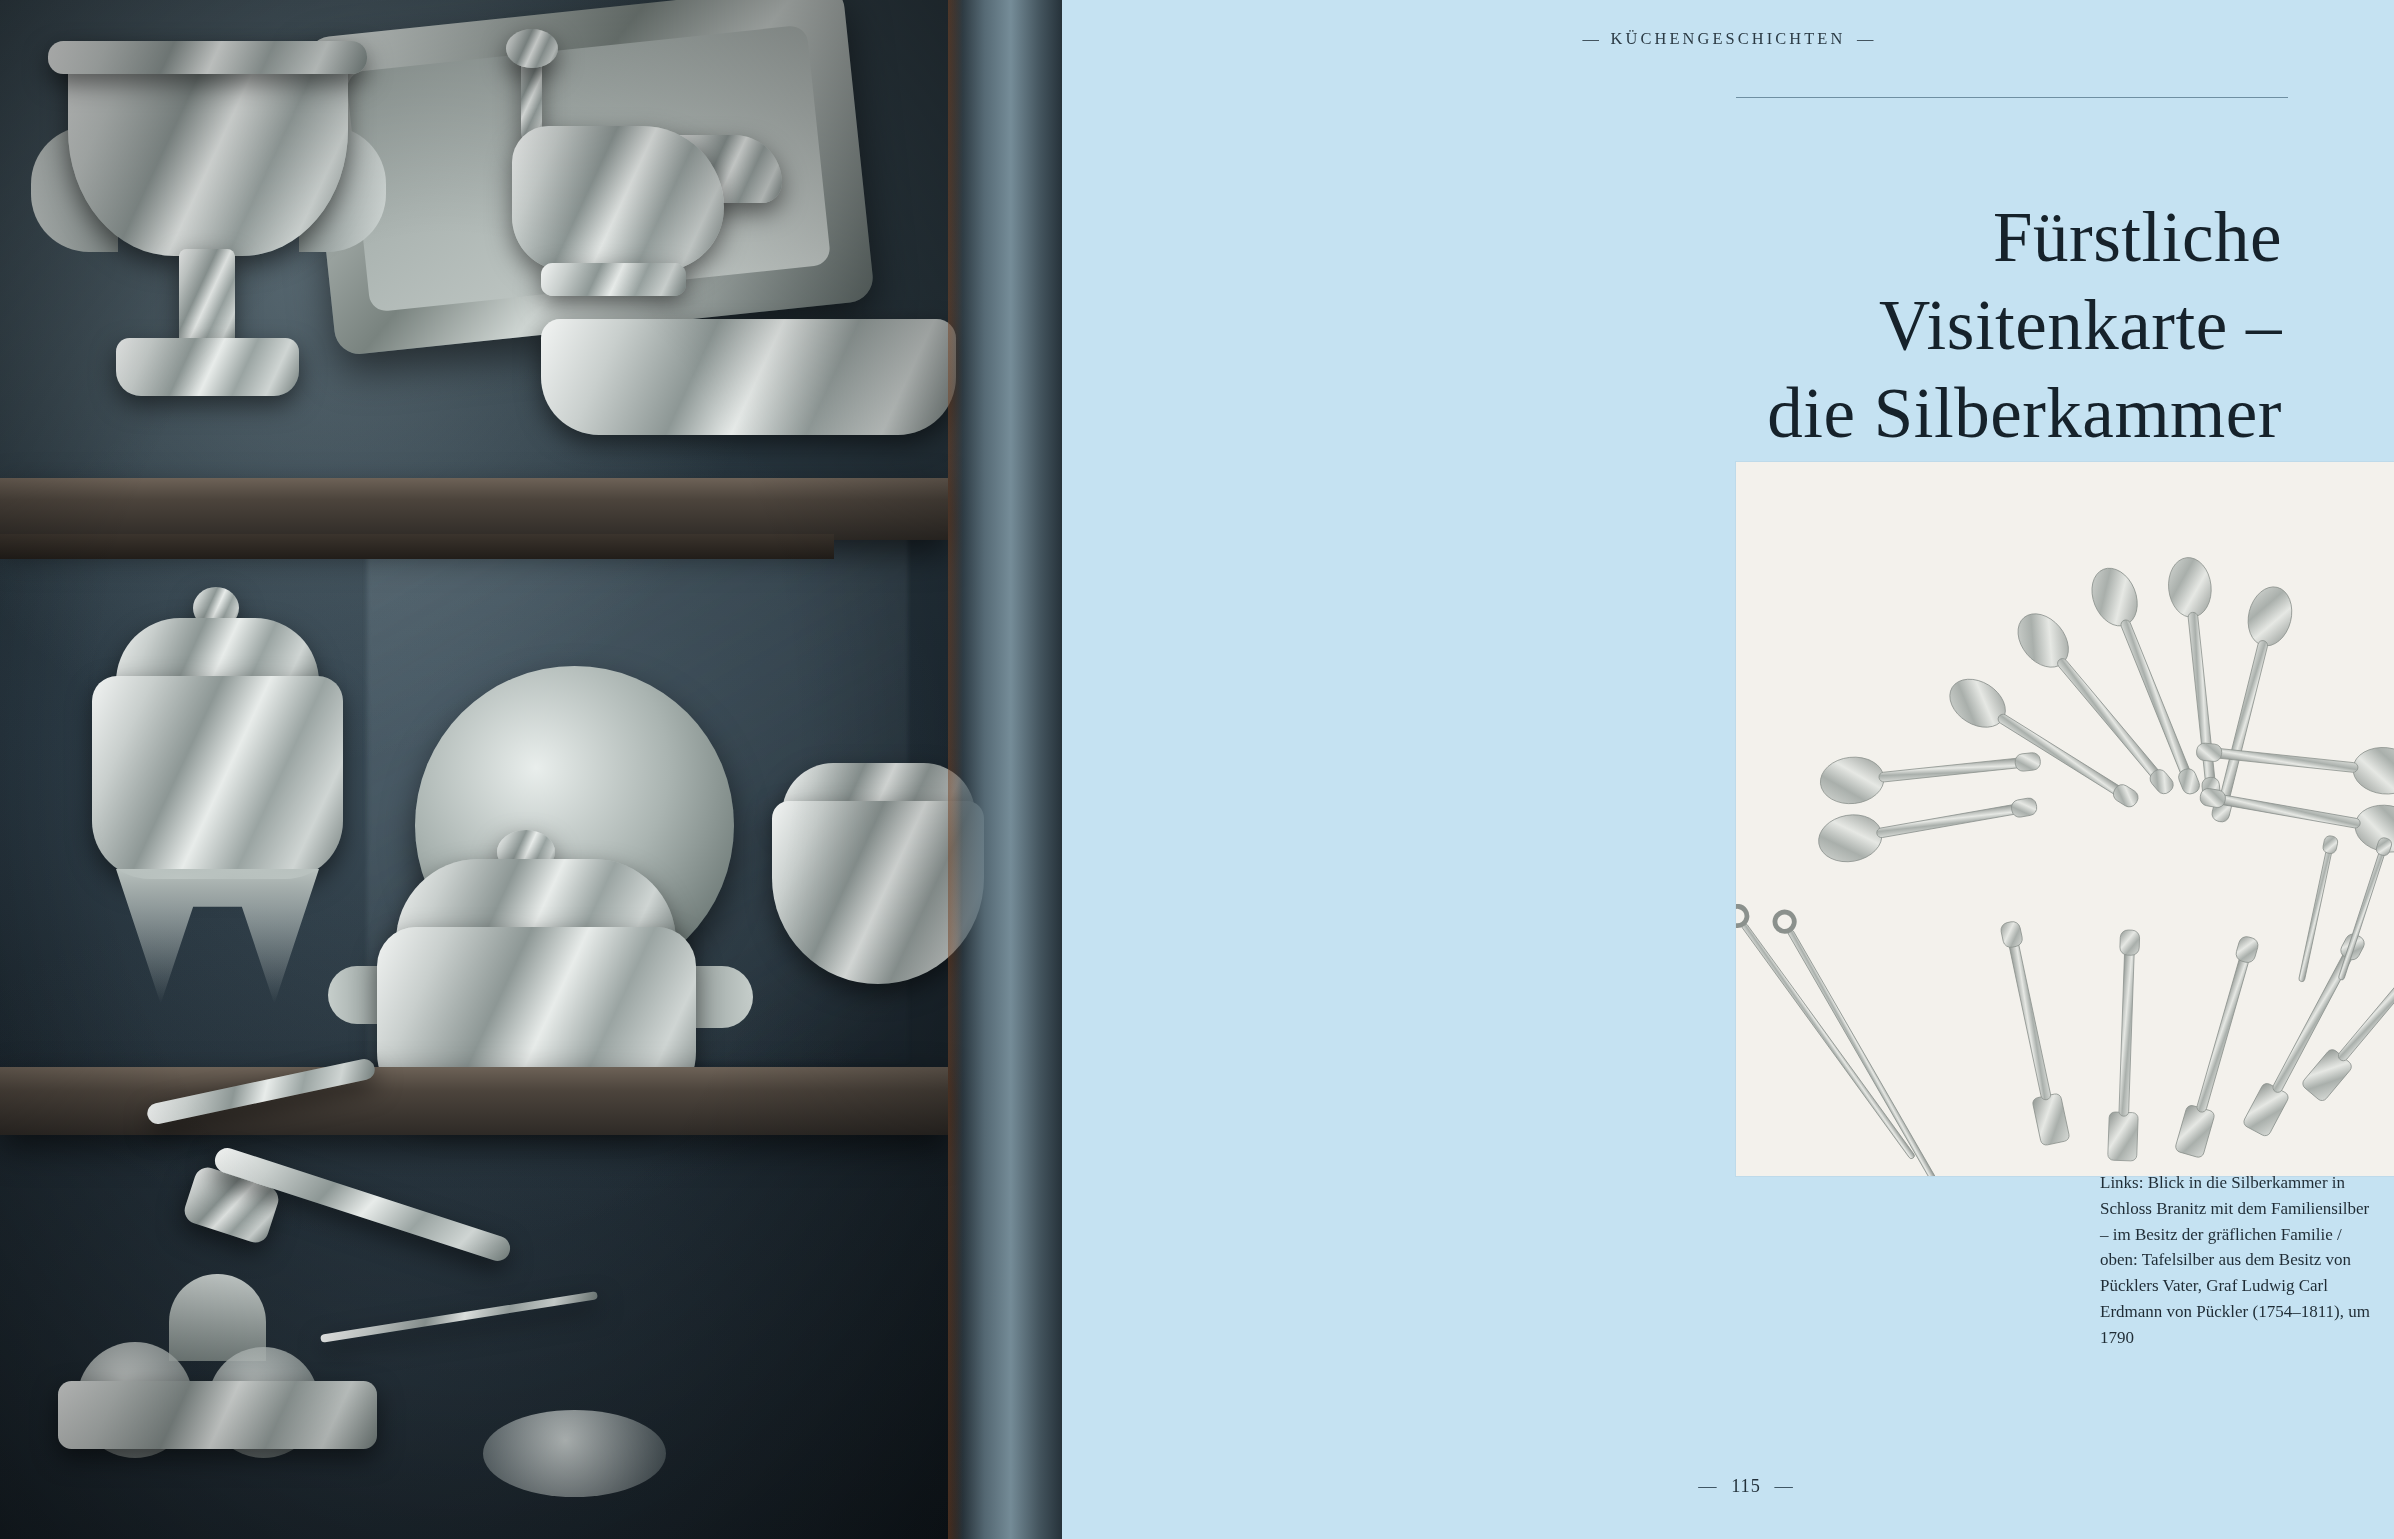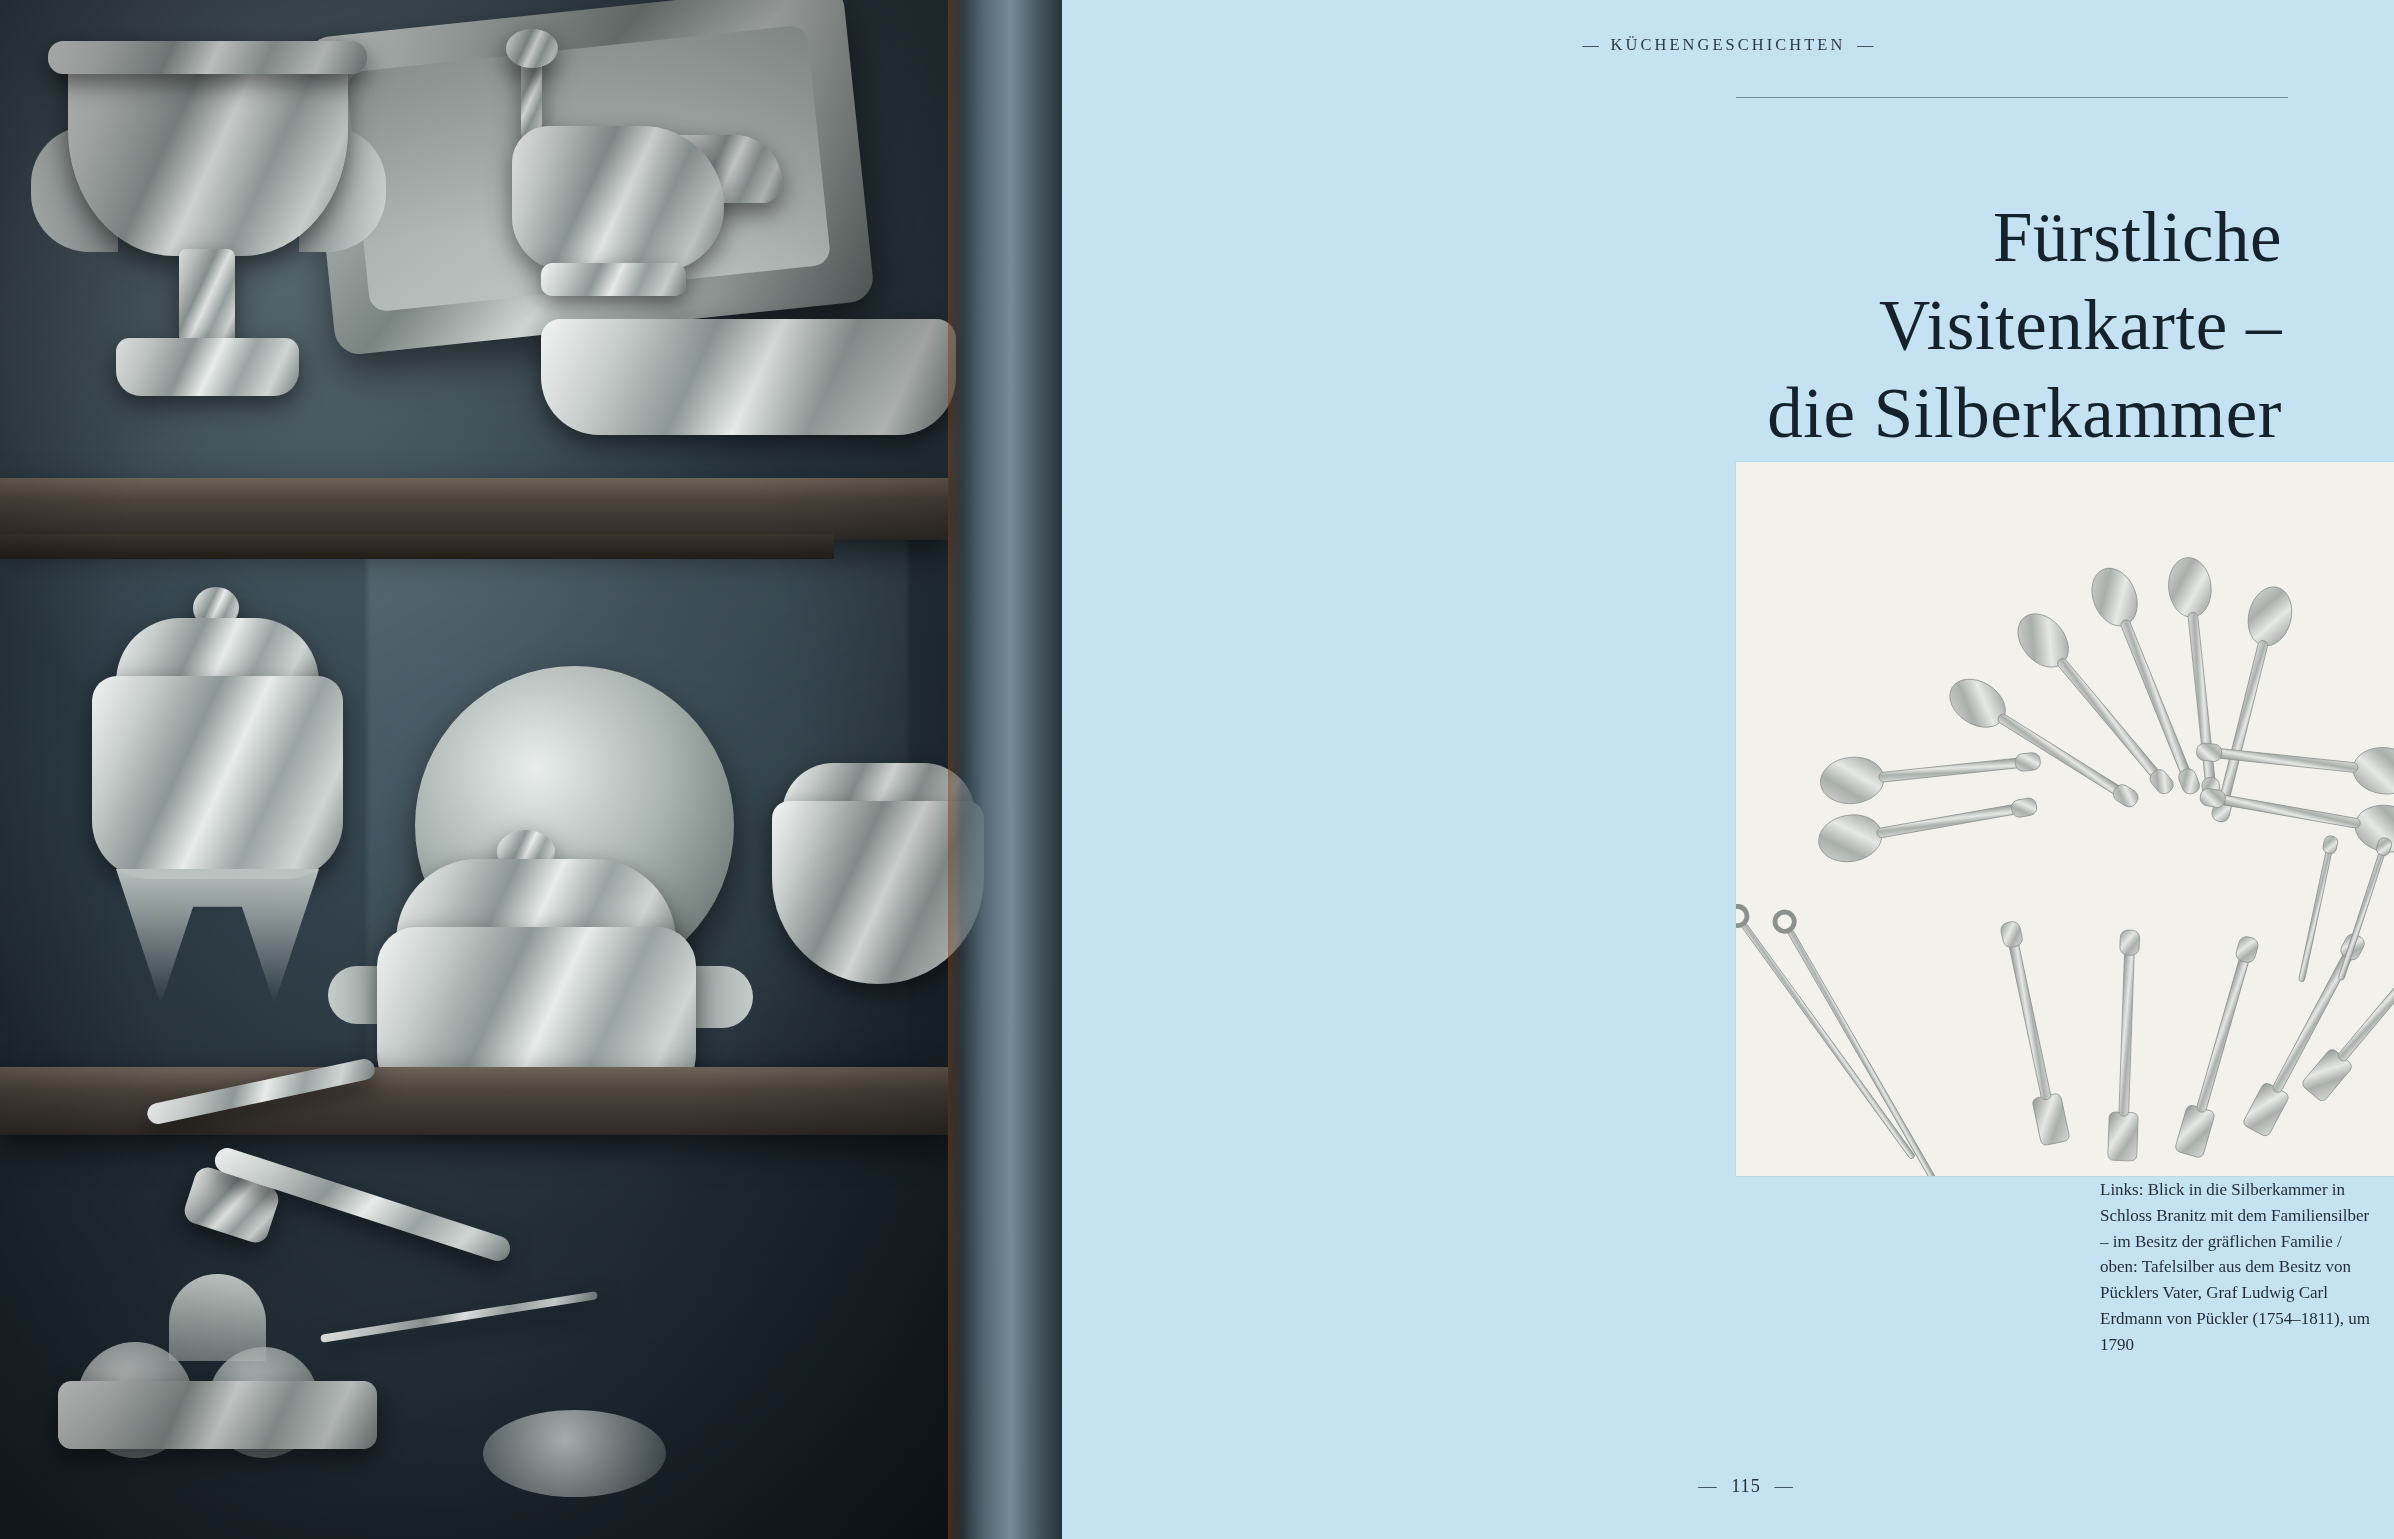--- a/index.html
+++ b/index.html
@@ -155,21 +155,21 @@
   .page-right {
     position: relative;
     width: 1332px;
     height: 1539px;
     background: #c5e2f2;
     color: #1b2730;
   }
 
   .kicker {
     position: absolute;
-    top: 35px; left: 0; right: 0;
+    top: 29px; left: 0; right: 0;
     text-align: center;
     font-family: "Liberation Serif", serif;
     font-size: 16.4px;
     letter-spacing: 3.1px;
     color: #2b3a44;
   }
   .kicker .dash { letter-spacing: 0; margin: 0 11.6px; }
 
   .rule-top {
     position: absolute;
@@ -200,21 +200,20 @@
   }
   .cutlery-svg { width: 100%; height: 100%; display: block; }
 
   .figure-caption {
     position: absolute;
     left: 1038px; top: 1170px; width: 270px;
     font-family: "Liberation Serif", serif;
     font-size: 17px;
     line-height: 1.52;
     color: #1f2c35;
-    margin-top: 7px;
   }
 
   .folio {
     position: absolute;
     bottom: 42px; left: 0; right: 0;
     text-align: center;
     font-size: 18.3px;
     letter-spacing: 1px;
     color: #22303a;
     padding-left: 36px;

